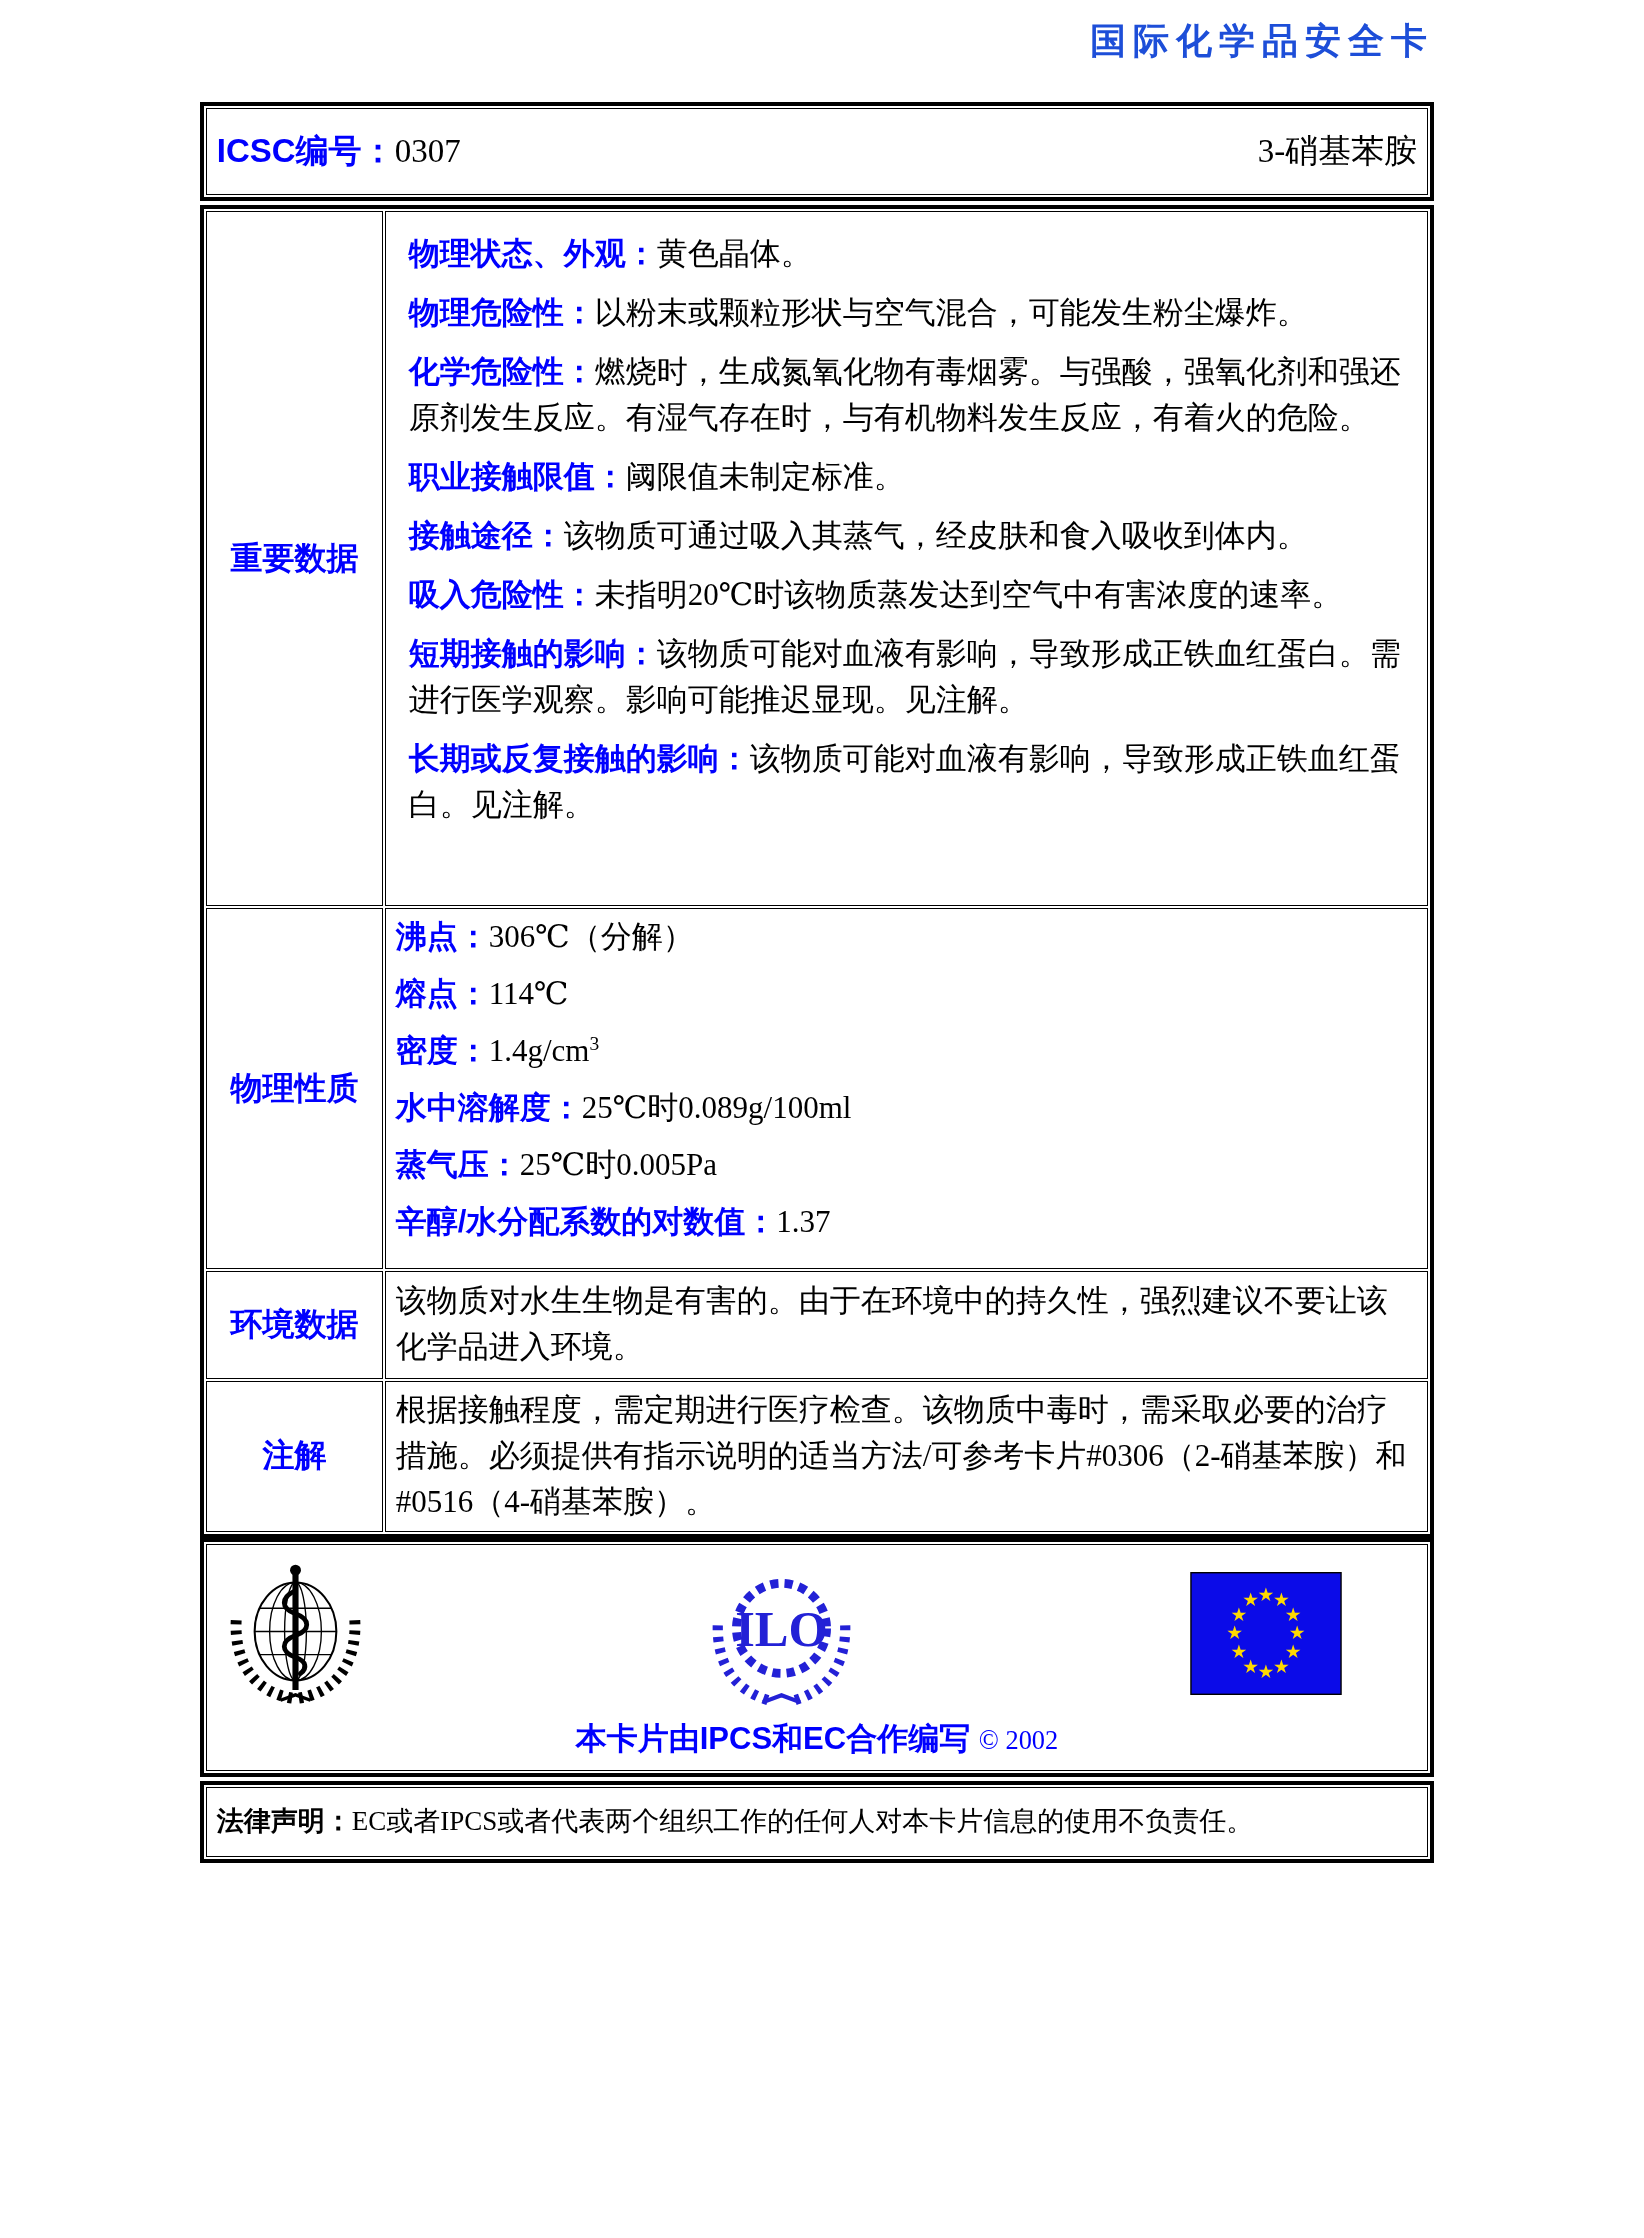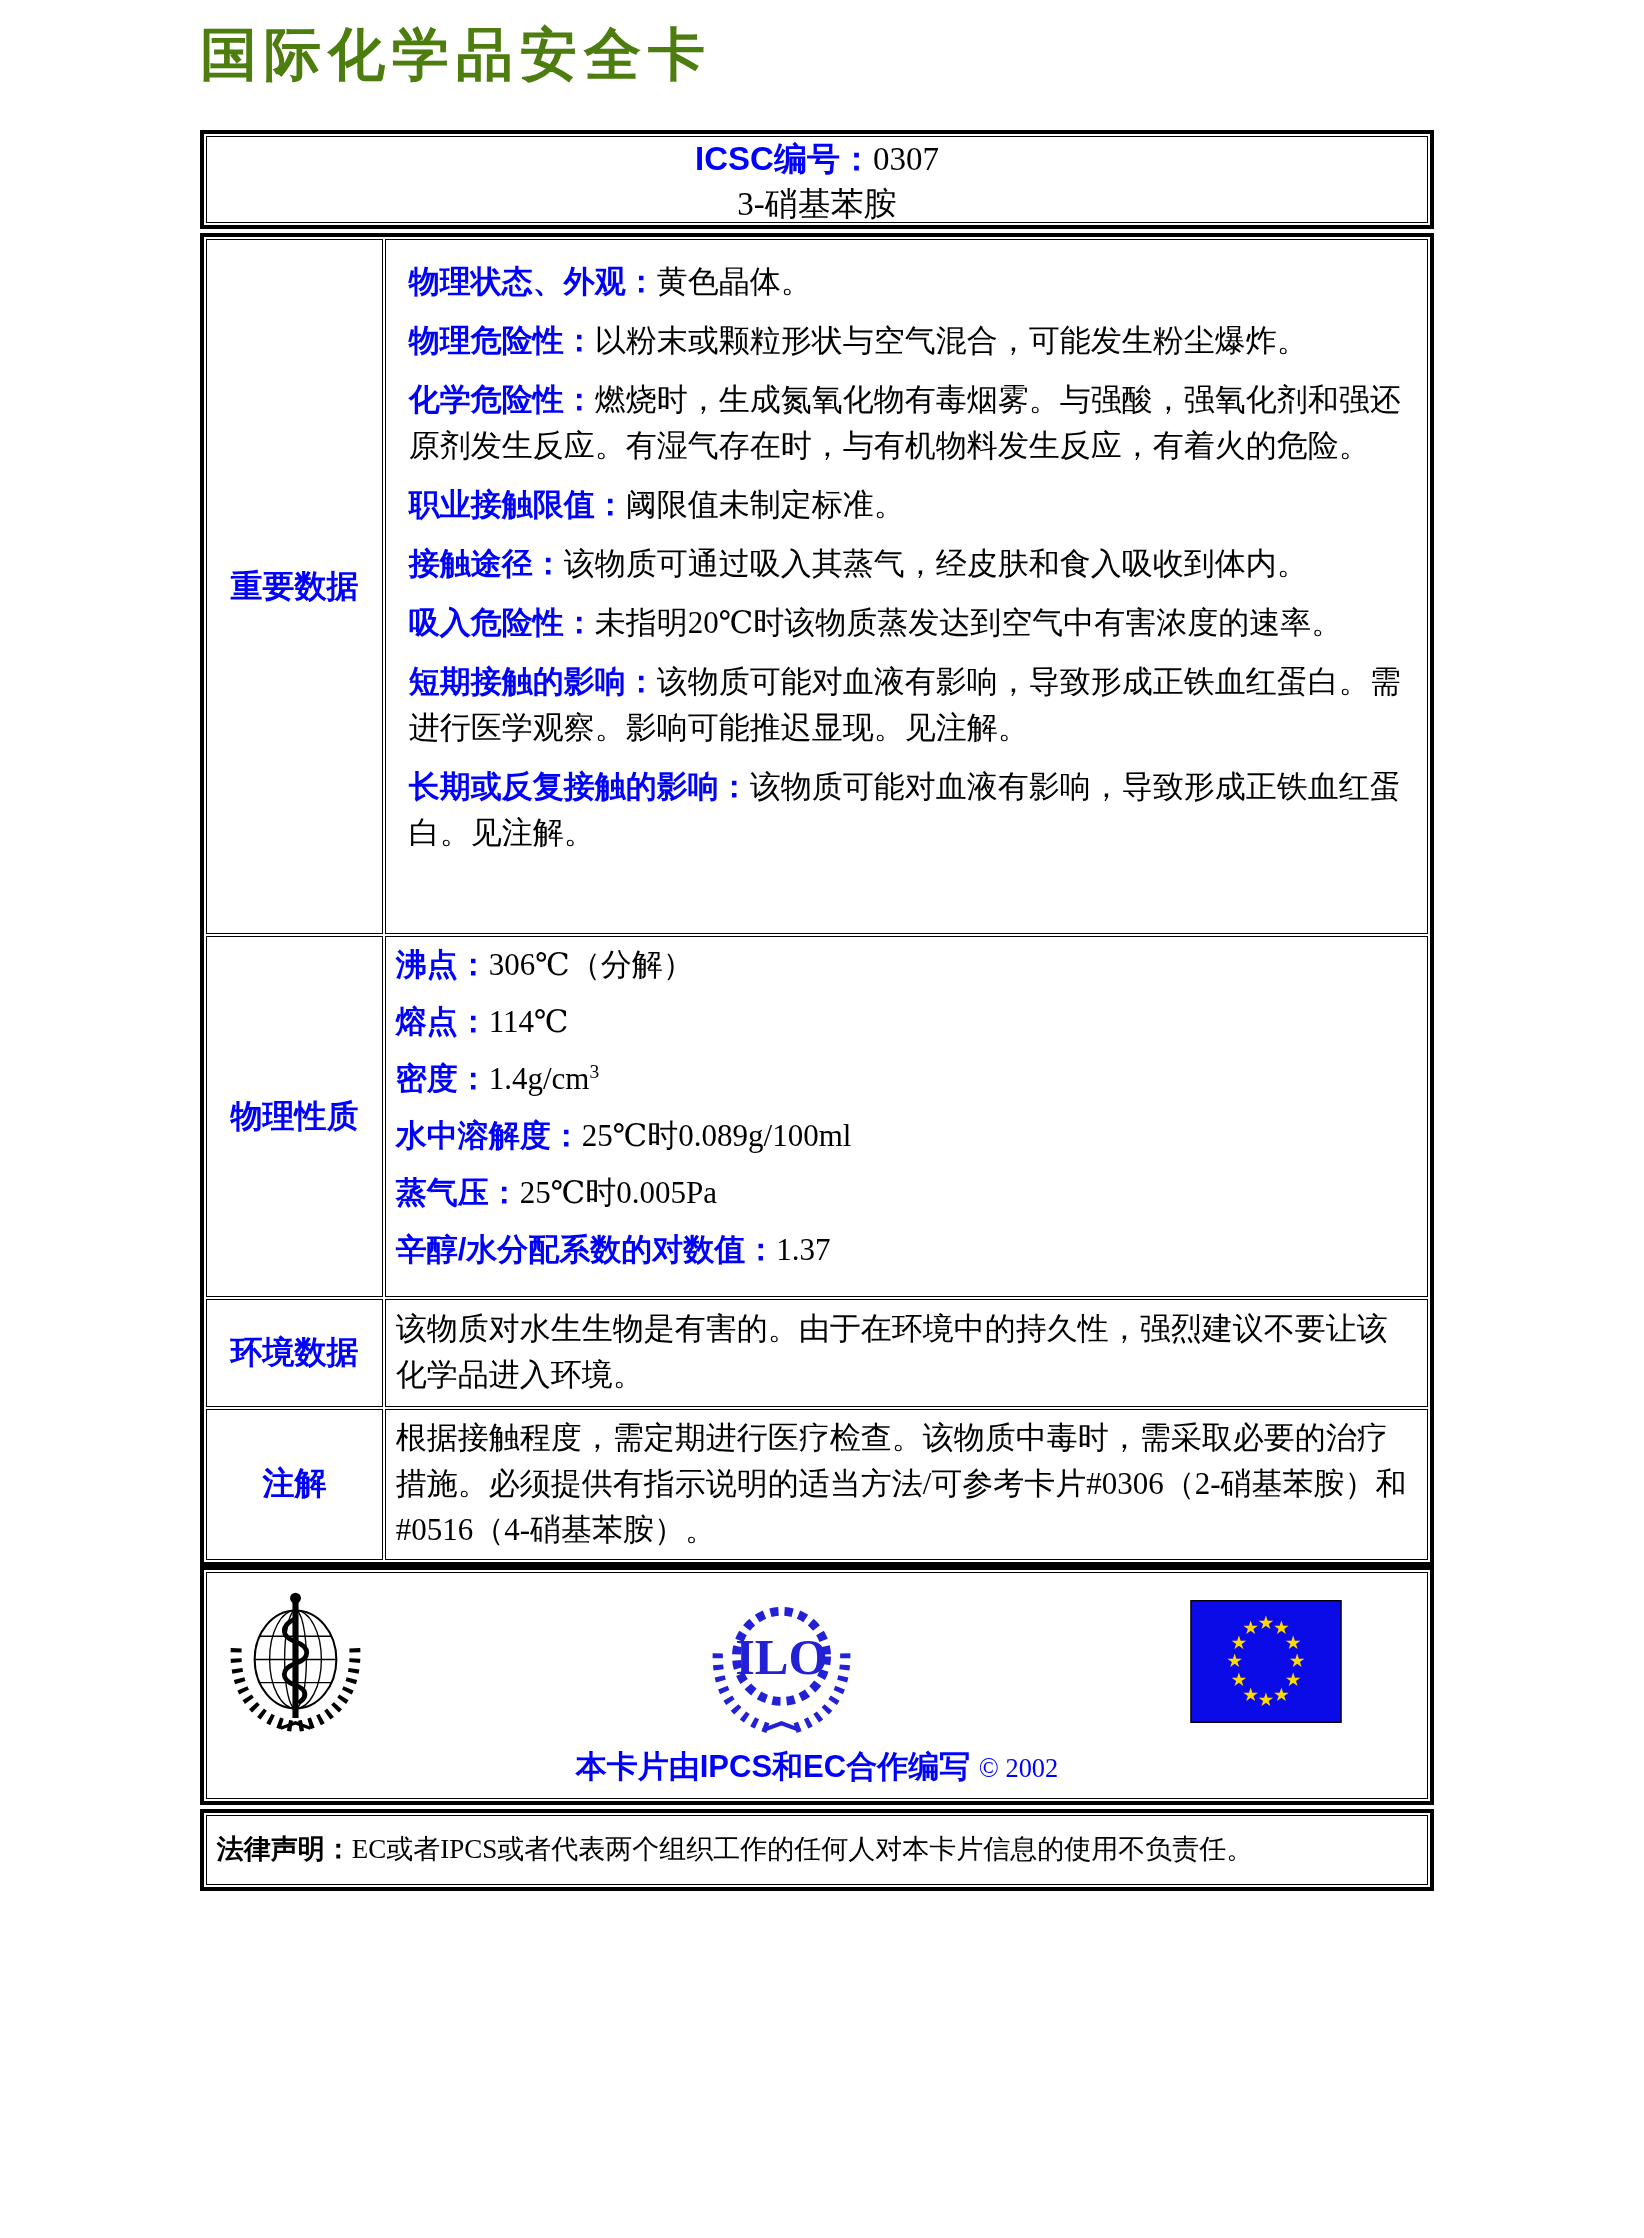--- a/index.html
+++ b/index.html
@@ -4,29 +4,29 @@
 <style>
   html,body{margin:0;padding:0;}
   body{
     width:1645px;height:2239px;background:#ffffff;
     font-family:"Liberation Serif","DejaVu Serif",serif;
     color:#000;
   }
   .card{margin-left:200px;width:1234px;padding-top:16.7px;}
 
   .title{
-    margin:0 0 36px 0;text-align:left;
+    margin:0 0 36px 0;text-align:right;
     font-family:"Liberation Sans","DejaVu Sans",sans-serif;
-    font-weight:900;font-size:57px;letter-spacing:7px;color:#4d7c0f;
+    font-weight:900;font-size:36px;letter-spacing:7px;color:#1d4ed8;
   }
 
   
   .box{border:4.2px solid #000;padding:2.1px;background:#fff;}
   .box + .box, .main-table{margin-top:4.2px;}
-  .box-inner{border:1.4px solid #000;flex-direction:column;}
+  .box-inner{border:1.4px solid #000;}
 
   .header-inner{
     display:flex;justify-content:space-between;align-items:center;
     height:85px;padding:0 9.7px;font-size:33px;
   }
   .blue-label{
     color:#0000fe;font-family:"Liberation Sans","DejaVu Sans",sans-serif;
     font-weight:600;
   }
   .serif-val{font-family:"Liberation Serif","DejaVu Serif",serif;}

